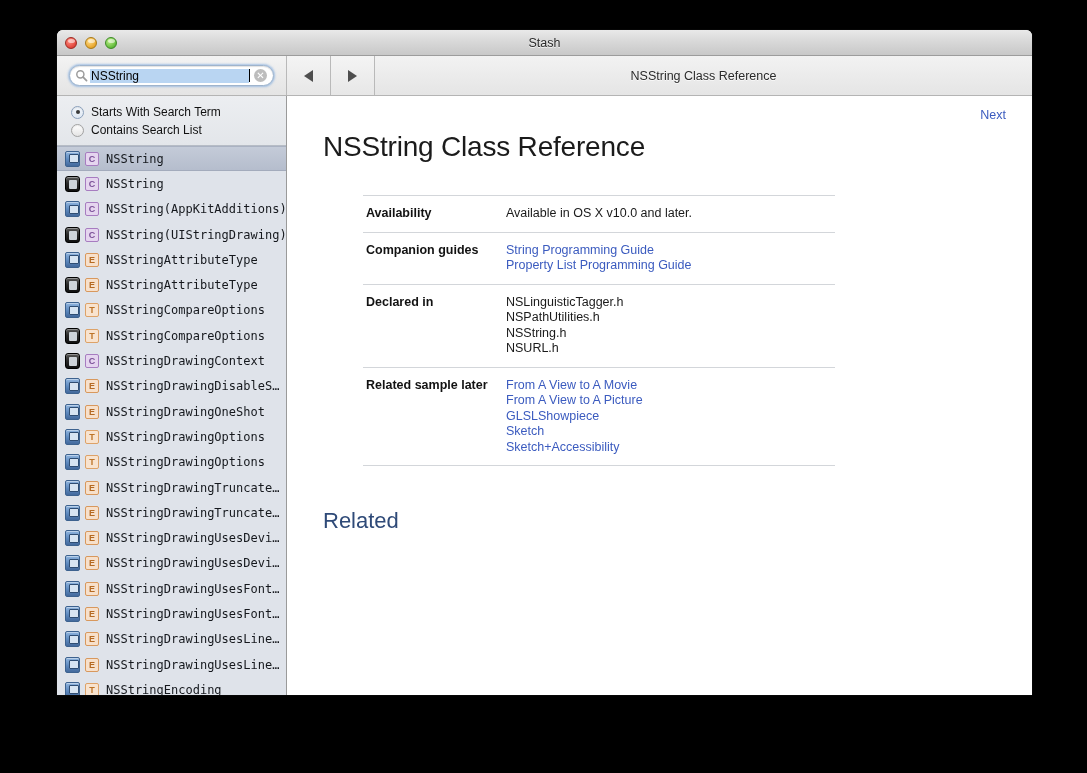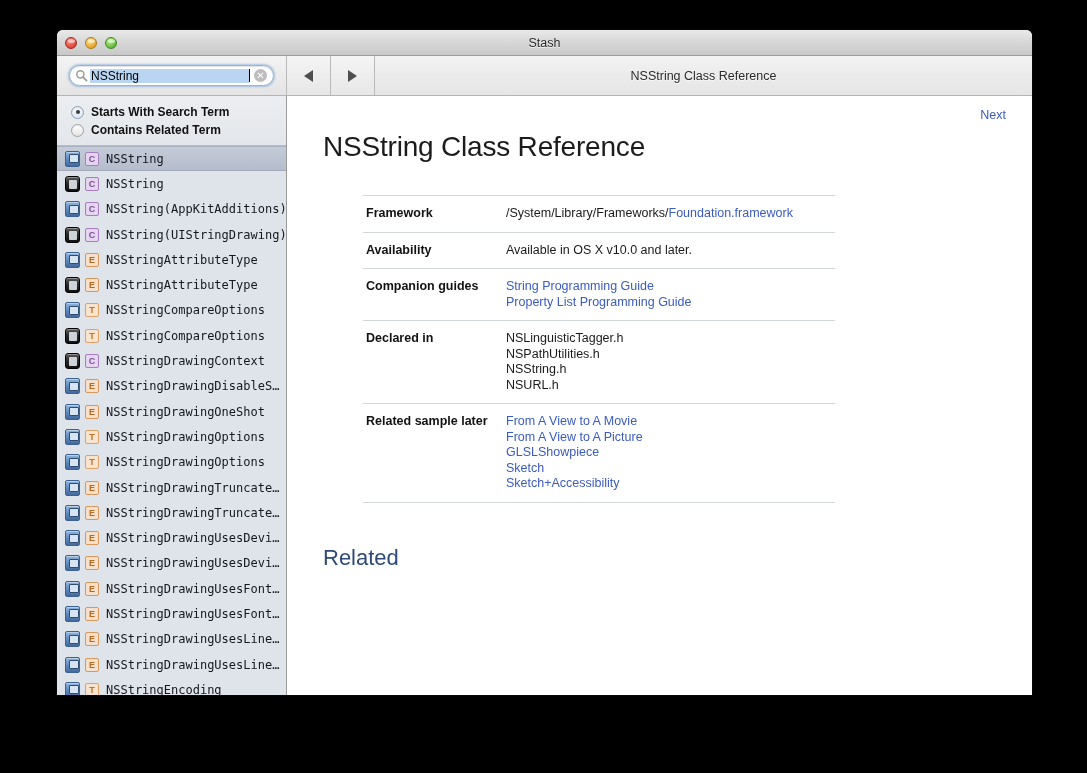--- a/index.html
+++ b/index.html
@@ -170,21 +170,20 @@
     padding: 7px 0 6px 14px;
     background: linear-gradient(to bottom, #eceef1 0%, #e3e6ea 100%);
     border-bottom: 1px solid #b6bcc5;
   }
   .radio-row {
     display: flex;
     align-items: center;
     height: 18px;
     font-size: 12px;
     color: #111;
-    font-weight: bold;
   }
   .radio {
     width: 13px; height: 13px;
     flex: 0 0 13px;
     margin-right: 7px;
     border-radius: 50%;
     background: linear-gradient(to bottom, #ffffff, #e4e4e4);
     border: 1px solid #a2a2a2;
     box-shadow: inset 0 1px 1px rgba(0,0,0,0.08);
     position: relative;
@@ -372,21 +371,21 @@
   <div id="body-split">
 
     <div id="sidebar">
       <div id="scope-options">
           <div class="radio-row">
             <span class="radio checked"></span>
             <span>Starts With Search Term</span>
           </div>
           <div class="radio-row">
             <span class="radio"></span>
-            <span>Contains Related Term</span>
+            <span>Contains Search List</span>
           </div>
         </div>
       <div id="result-list">
           <div class="result-row selected">
             <span class="plat mac"></span>
             <span class="kind C">C</span>
             <span>NSString</span>
           </div>
           <div class="result-row">
             <span class="plat ios"></span>
@@ -495,26 +494,20 @@
           </div>
         </div>
     </div>
 
     <div id="content">
       <a id="next-link">Next</a>
       <div id="content-inner">
         <h1 id="doc-title">NSString Class Reference</h1>
         <table id="meta-table">
           <tbody id="meta-body">
-              <tr>
-                <th>Framework</th>
-                <td>
-                  <div><span class="plain">/System/Library/Frameworks/</span><span class="lnk">Foundation.framework</span></div>
-                </td>
-              </tr>
               <tr>
                 <th>Availability</th>
                 <td>
                   <div><span class="plain">Available in OS X v10.0 and later.</span></div>
                 </td>
               </tr>
               <tr>
                 <th>Companion guides</th>
                 <td>
                   <div><span class="lnk">String Programming Guide</span></div>

